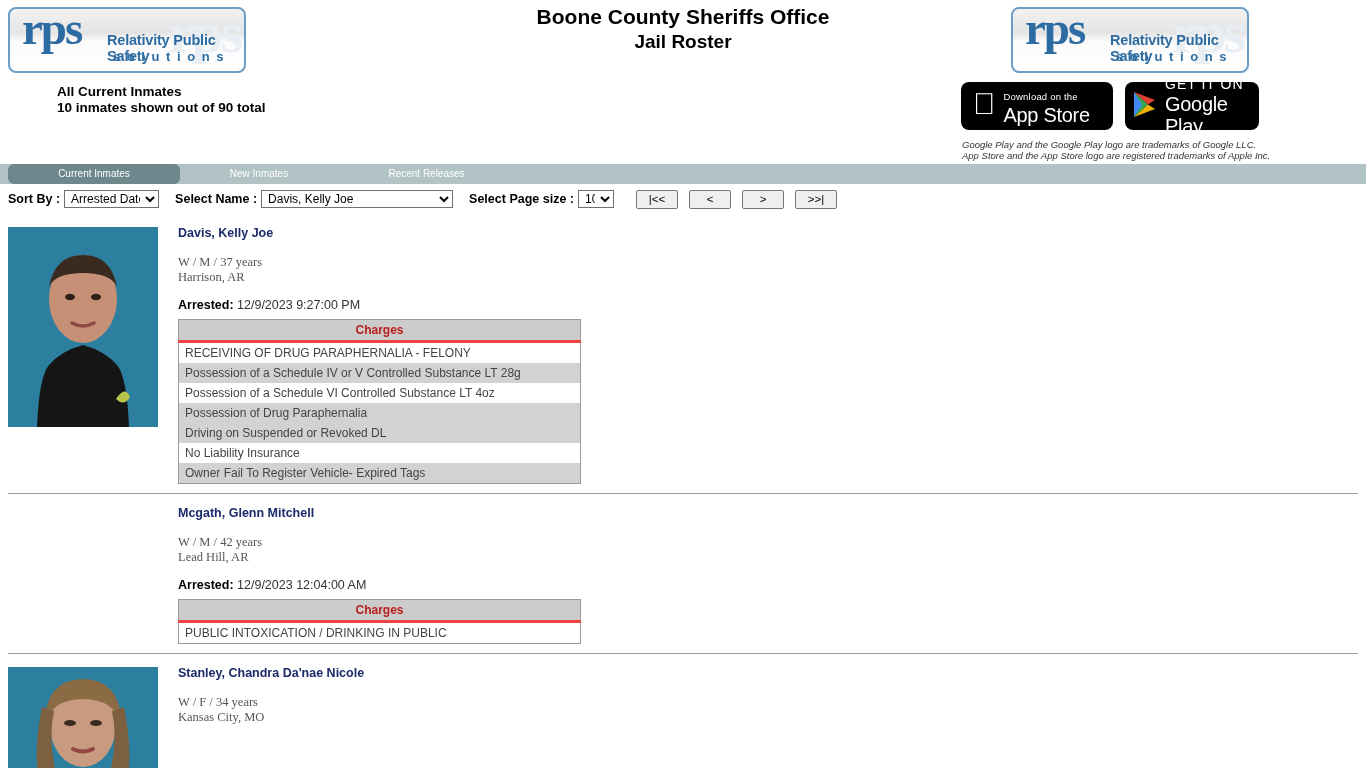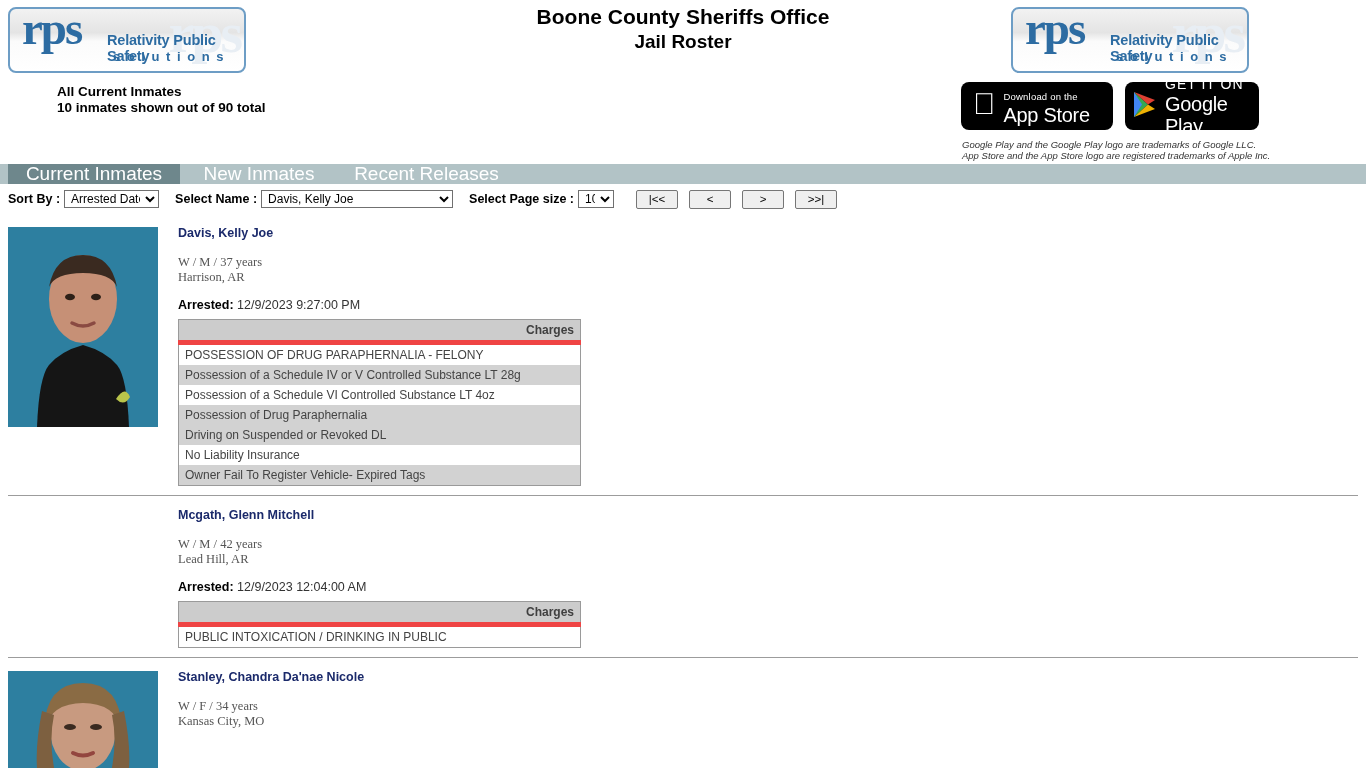--- a/index.html
+++ b/index.html
@@ -91,22 +91,22 @@
   }
 
   
   .tabbar {
     position: absolute; left: 0; top: 164px;
     width: 1366px; height: 20px;
     background: #b2c3c6;
   }
   .tab {
     position: absolute; top: 0; height: 20px;
-    color: #ffffff; font-size: 19px;
-    text-align: center; line-height: 20px;
+    color: #ffffff; font-size: 10px;
+    text-align: center; line-height: 20px; border-radius: 6px;
   }
   .tab.active { background: #6e878c; }
   .tab-cur { left: 8px; width: 172px; }
   .tab-new { left: 188px; width: 142px; }
   .tab-rel { left: 348px; width: 157px; }
 
   
   .controls {
     position: absolute; left: 0; top: 188px;
     width: 1195px; height: 22px;
@@ -164,24 +164,24 @@
   }
   .arrested b { color: #000; }
   .charges-tbl {
     margin-top: 7px;
     width: 403px;
     border: 1px solid #9a9a9a;
     border-collapse: collapse;
     table-layout: fixed;
   }
   .charges-tbl th {
-    background: #cccccc; color: #404040;
+    background: #cccccc; color: #b91c1c;
     font-size: 12px; font-weight: bold;
-    text-align: right; padding: 3px 6px;
-    border-bottom: 5px solid #ef4444;
+    text-align: center; padding: 3px 6px;
+    border-bottom: 3px solid #ef4444;
   }
   .charges-tbl td {
     font-size: 12px; color: #444;
     padding: 3px 6px; line-height: 14px;
   }
   .charges-tbl tr.odd td { background: #ffffff; }
   .charges-tbl tr.even td { background: #d2d2d2; }
 
   .divider {
     margin: 0 8px; height: 0;
@@ -306,21 +306,21 @@
           <span> 12/9/2023 9:27:00 PM</span>
         </div>
         <table class="charges-tbl">
          <thead>
                 <tr>
                   <th>Charges</th>
                 </tr>
               </thead>
          <tbody>
                 <tr class="odd">
-         <td>POSSESSION OF DRUG PARAPHERNALIA - FELONY</td>
+         <td>RECEIVING OF DRUG PARAPHERNALIA - FELONY</td>
        </tr>
                 <tr class="even">
          <td>Possession of a Schedule IV or V Controlled Substance LT 28g</td>
        </tr>
                 <tr class="odd">
          <td>Possession of a Schedule VI Controlled Substance LT 4oz</td>
        </tr>
                 <tr class="even">
          <td>Possession of Drug Paraphernalia</td>
        </tr>

